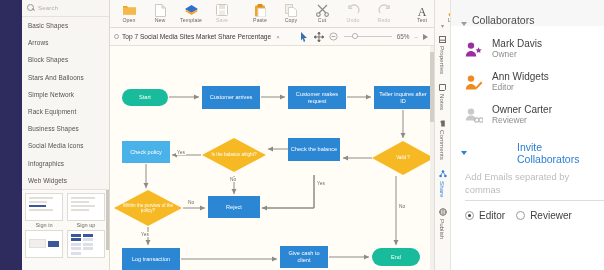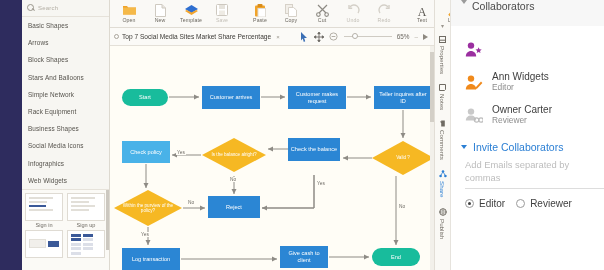--- a/index.html
+++ b/index.html
@@ -117,34 +117,34 @@
     display:flex; flex-direction:column; align-items:center; padding-top: 22px; }
   .vtab { writing-mode: vertical-rl; text-orientation: mixed; font-size: 6.2px;
     color:#6f6b63; padding: 7px 0 3px 0; display:flex; align-items:center; gap:3px; }
   .vtab.active { color:#2b7fd4; }
   .vtab .vg { transform: rotate(90deg); display:flex; }
   .vtop { font-size:6px; color:#9b968d; }
 
   
   .rightpanel { width: 154px; flex: 0 0 154px; background: #ffffff; height: 270px;
     border-left: 1px solid #e6e3dd; position: relative; }
-  .rp-head { height: 26px; display:flex; align-items:flex-start; gap:5px; padding: 0 10px;
+  .rp-head { height: 26px; display:flex; align-items:flex-end; gap:5px; padding: 0 10px;
     background:#f7f7f7; }
   .caret { width:0;height:0;border-left:3.5px solid transparent;border-right:3.5px solid transparent;
     border-top:4px solid #9b9b9b; }
   .caret.blue { border-top-color:#2b7fd4; }
   .rp-title { font-size: 10.5px; color: #4b4b4b; }
   .collabs { padding: 6px 0 0 0; }
   .collab { height: 33px; display:flex; align-items:center; gap: 9px; padding: 0 10px 0 14px; }
   .cav { width: 18px; height: 16px; flex: 0 0 18px; display:flex; align-items:flex-end; }
   .cmeta { display:flex; flex-direction:column; gap: 0px; }
   .cname { font-size: 10px; color: #3f3f3f; }
   .crole { font-size: 8.4px; color: #8d8d8d; }
   .invite-head { display:flex; align-items:center; gap:6px; padding: 10px 10px 0 10px; }
-  .invite-title { font-size: 10.5px; color: #2b7fd4; }
+  .invite-title { font-size: 10.5px; color: #2b7fd4; margin-left: 44px; }
   .ph-wrap { padding: 6px 0 0 14px; }
   .ph { font-size: 9.4px; color: #bdbdbd; line-height: 1.35; }
   .ph-line { margin: 4px 0 0 0; height:1px; background:#ddd; }
   .radios { display:flex; align-items:center; gap: 11px; padding: 9px 10px 0 14px; }
   .rb { display:flex; align-items:center; gap: 5px; }
   .rbox { width: 9px; height: 9px; border-radius:50%; border:1px solid #9b9b9b; position:relative; }
   .rbox.sel::after { content:""; position:absolute; left:2px; top:2px; width:3px; height:3px;
     border-radius:50%; background:#3f3f3f; }
   .rlab { font-size: 10px; color: #3f3f3f; }
   .addrow { display:flex; justify-content:flex-end; padding: 8px 10px 0 0; }
@@ -551,20 +551,24 @@
 
     <div class="collabs">
       <div class="collab">
         <span class="cav">
           <svg width="18" height="16" viewBox="0 0 18 16">
               <circle cx="6" cy="4.6" r="3.2" fill="#9b2fa0"></circle>
               <path d="M.8 15.5c0-3.4 2.3-5.6 5.2-5.6s5.2 2.2 5.2 5.6z" fill="#9b2fa0"></path>
               <path d="M13.6 6.3l.9 2 2.2.2-1.7 1.5.5 2.1-1.9-1.1-1.9 1.1.5-2.1L10.5 8.5l2.2-.2z" fill="#9b2fa0"></path>
             </svg>
         </span>
+        <span class="cmeta">
+          <span class="cname">Mark Davis</span>
+          <span class="crole">Owner</span>
+        </span>
       </div>
       <div class="collab">
         <span class="cav">
           <svg width="18" height="16" viewBox="0 0 18 16">
               <circle cx="6" cy="4.6" r="3.2" fill="#f08a1c"></circle>
               <path d="M.8 15.5c0-3.4 2.3-5.6 5.2-5.6s5.2 2.2 5.2 5.6z" fill="#f08a1c"></path>
               <path d="M10.8 13.2 16 7.6l1.4 1.4-5.2 5.6-2 .6z" fill="#f08a1c"></path>
             </svg>
         </span>
         <span class="cmeta">

